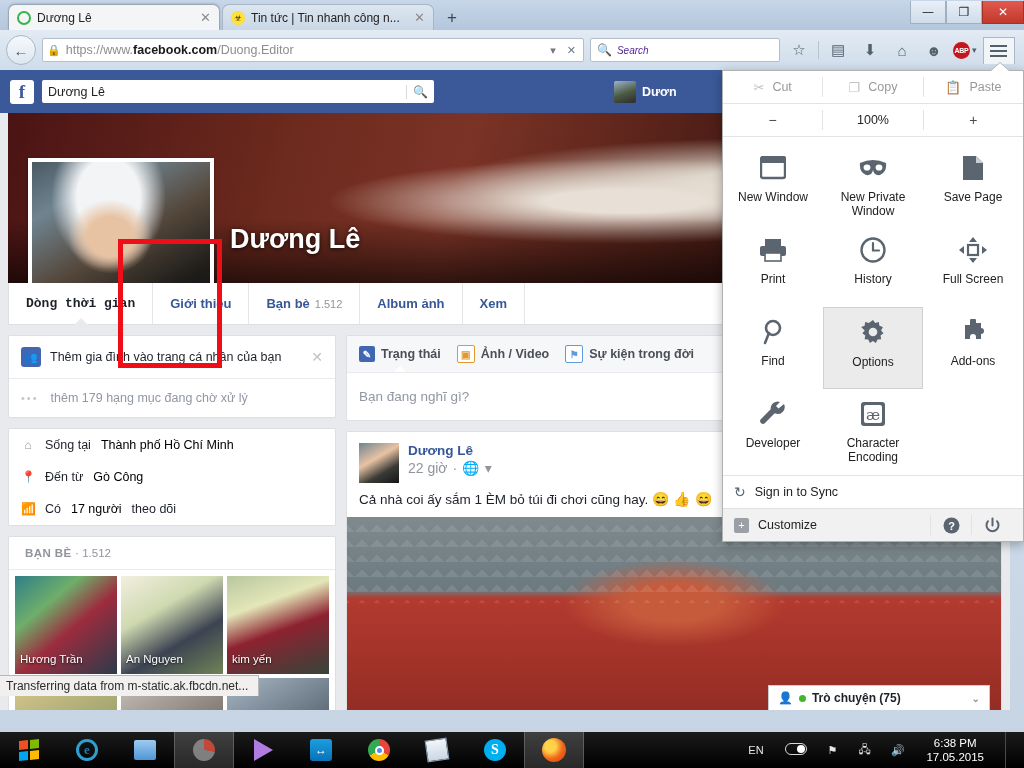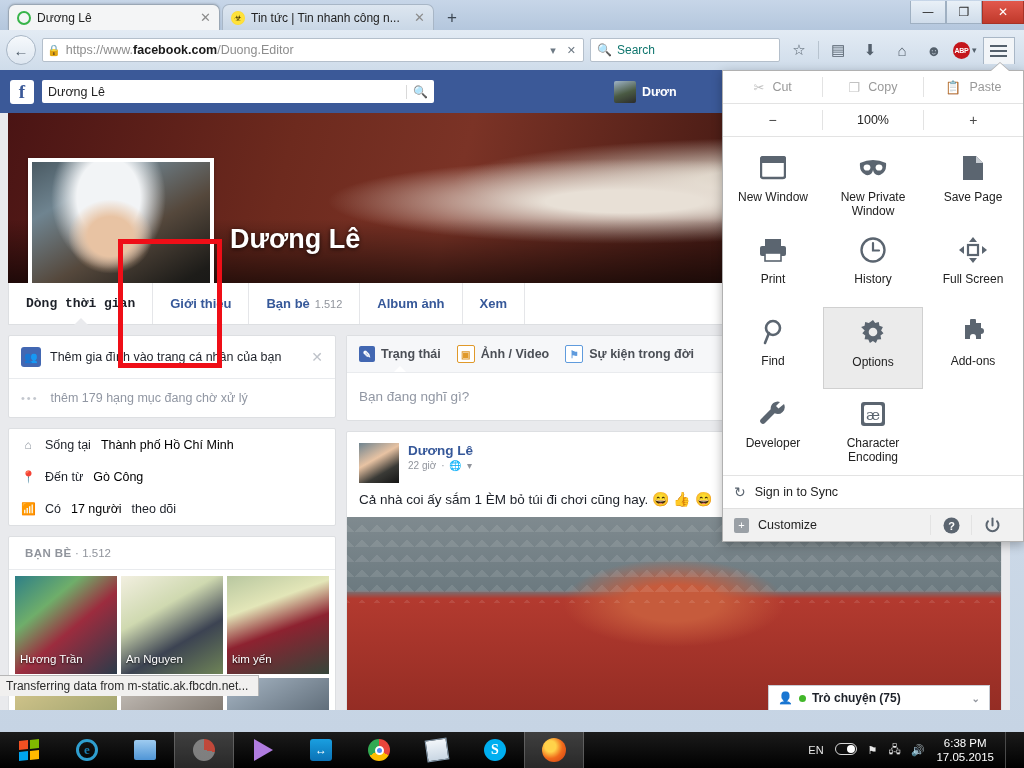--- a/index.html
+++ b/index.html
@@ -44,21 +44,21 @@
      background:linear-gradient(#f6f9fc,#dde6f0);display:flex;align-items:center;justify-content:center;
      font-size:15px;color:#4c5a68;}
   #urlbar{flex:0 0 542px;height:24px;background:#fff;border:1px solid #b4bfcb;border-radius:2px;
      display:flex;align-items:center;padding:0 4px;gap:5px;box-sizing:border-box;}
   #urlbar .lock{font-size:11px;color:#555;}
   #urltext{font-size:12.5px;color:#8d8d8d;flex:1;white-space:nowrap;overflow:hidden;}
   #urltext b{color:#1a1a1a;font-weight:700;text-align:center;}
   .urlicon{color:#6d7984;font-size:11px;padding:0 3px;}
   #searchbar{flex:0 0 190px;height:24px;background:#fff;border:1px solid #b4bfcb;border-radius:2px;
      display:flex;align-items:center;gap:5px;padding:0 6px;box-sizing:border-box;}
-  #searchbar .ph{font-size:12px;color:#0f766e;}
+  #searchbar .ph{font-size:10px;color:#4c1d95;font-style:italic;}
   .tbicon{width:26px;height:26px;display:flex;align-items:center;justify-content:center;color:#54606c;font-size:15px;}
   .tbsep{width:1px;height:18px;background:#b7c3cf;}
   #abp{width:17px;height:17px;border-radius:50%;background:#c4161c;color:#fff;font-size:7px;font-weight:bold;
      display:flex;align-items:center;justify-content:center;letter-spacing:-.2px;}
   #menubtn{width:30px;height:26px;border:1px solid #a9b7c6;border-bottom:none;background:#f2f5f8;
      display:flex;flex-direction:column;justify-content:center;align-items:center;gap:3px;position:relative;}
   #menubtn i{display:block;width:17px;height:2px;background:#54606c;}
 
   
   #page{position:absolute;left:0;top:70px;width:1010px;height:640px;background:#e9eaed;overflow:hidden;}
@@ -138,21 +138,21 @@
   .ci-status{background:#4267b2;}
   .ci-photo{background:#fff;border:1px solid #e0992a;color:#e0992a;}
   .ci-event{background:#fff;border:1px solid #5f9bdd;color:#5f9bdd;}
   .composer-input{padding:16px 12px;font-size:13.5px;color:#9197a3;}
 
   
   .post-head{display:flex;gap:9px;padding:11px 12px 6px 12px;}
   .post-av{width:40px;height:40px;flex:none;
      background:linear-gradient(150deg,#6f8490 0%,#e8c3a3 40%,#3a3a36 70%,#151515 100%);}
   .post-name{font-size:13.5px;font-weight:bold;color:#365899;}
-  .post-meta{font-size:10px;color:#90949c;display:flex;align-items:center;gap:5px;margin-top:2px;}
+  .post-meta{font-size:14px;color:#90949c;display:flex;align-items:center;gap:5px;margin-top:2px;}
   .post-text{padding:2px 12px 10px 12px;font-size:13.5px;color:#1d2129;display:flex;align-items:center;gap:4px;flex-wrap:wrap;}
   .emoji{font-size:14px;}
   .post-photo{height:215px;
      background:
        radial-gradient(ellipse at 50% 40%,#c65b3c 0 10%,rgba(198,91,60,0) 24%),
        linear-gradient(180deg,#7f8a8f 0%,#6c7a80 34%,#b33a2f 38%,#8e2a22 100%);
      position:relative;overflow:hidden;}
   .post-photo:before{content:"";position:absolute;inset:0;
      background-image:linear-gradient(45deg,rgba(255,255,255,.18) 25%,transparent 25%),
                       linear-gradient(-45deg,rgba(255,255,255,.18) 25%,transparent 25%);
@@ -198,21 +198,21 @@
   #menuarrow{position:absolute;right:14px;top:-8px;width:0;height:0;
      border-left:9px solid transparent;border-right:9px solid transparent;border-bottom:8px solid #fff;
      filter:drop-shadow(0 -1px 0 #b1b1b1);}
 
   
   #taskbar{position:absolute;left:0;bottom:0;width:1024px;height:36px;
      background:linear-gradient(#1b1b1b,#000);display:flex;align-items:center;}
   .tbitem{width:58px;height:36px;display:flex;align-items:center;justify-content:center;}
   .tbitem.act{background:rgba(255,255,255,.16);border-left:1px solid rgba(255,255,255,.2);
      border-right:1px solid rgba(255,255,255,.2);}
-  #tray{margin-left:auto;display:flex;align-items:center;gap:11px;padding-right:8px;color:#e8e8e8;font-size:11px;}
+  #tray{margin-left:auto;display:flex;align-items:center;gap:21px;padding-right:8px;color:#e8e8e8;font-size:11px;}
   #clock{display:flex;flex-direction:column;align-items:center;line-height:1.25;font-size:11.5px;color:#fff;}
   #showdesk{width:10px;height:36px;border-left:1px solid #4a4a4a;}
 
   
   .ic-win{width:20px;height:20px;display:grid;grid-template-columns:1fr 1fr;grid-template-rows:1fr 1fr;gap:2px;transform:skewY(-6deg);}
   .ic-win i{display:block;}
   .ie{width:22px;height:22px;border-radius:50%;border:3px solid #2f9fd0;box-sizing:border-box;
      display:flex;align-items:center;justify-content:center;color:#1a7fb3;font-weight:bold;font-size:13px;
      font-family:"Liberation Serif",serif;}
   .folder{width:22px;height:20px;background:linear-gradient(#9ecbf0,#4f95d6);border-radius:2px;}

